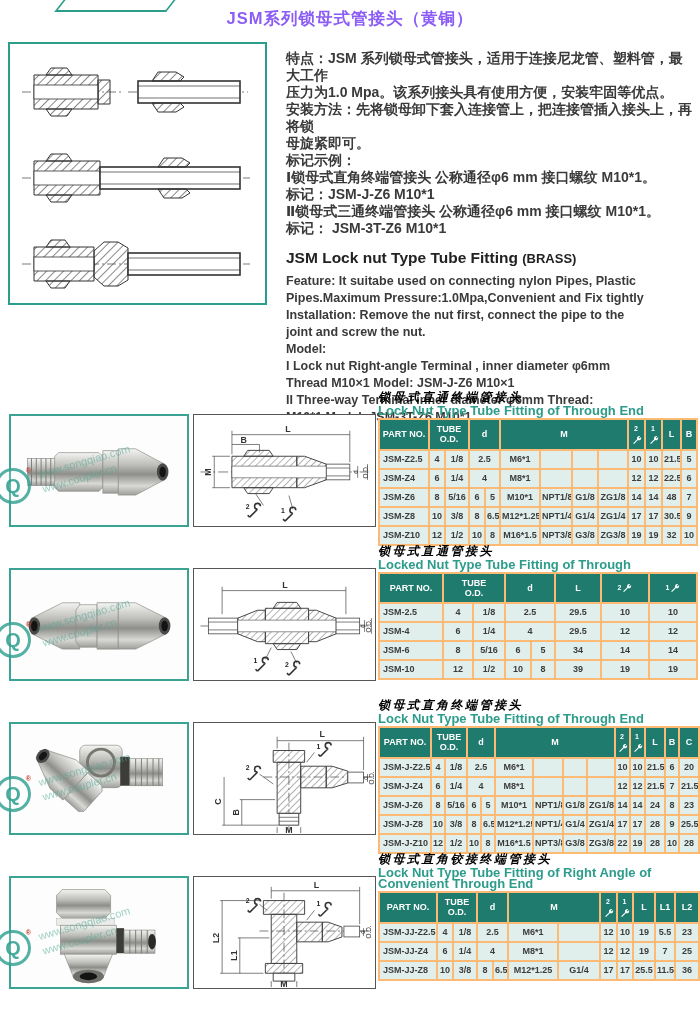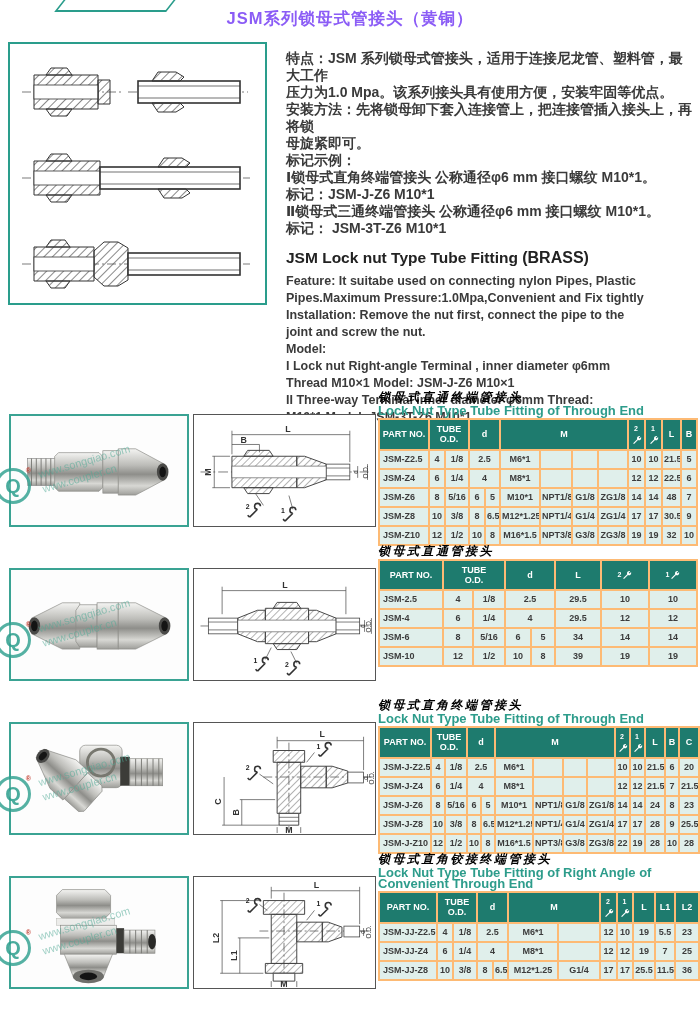--- a/index.html
+++ b/index.html
@@ -22,21 +22,21 @@
     position:absolute; left:8px; top:42px; width:259px; height:263px;
     border:2px solid #2a9d8c; background:#fff;
   }
   .instruction-box svg { width:100%; height:100%; }
   .intro-col { position:absolute; left:286px; top:50px; width:410px; }
   .cn-text {
     font-size:14px; line-height:17px; font-weight:bold; color:#3a3a3a;
     white-space:pre-line;
   }
   .en-title { margin-top:12px; font-size:15.5px; font-weight:bold; color:#222; }
-  .en-title .brass { font-size:16px; }
+  .en-title .brass { font-size:13px; }
   .en-text {
     margin-top:6px; font-size:12.5px; line-height:17px; font-weight:bold;
     color:#3a3a3a; white-space:pre-line;
   }
   
   .product-row { position:absolute; left:0; width:700px; height:152px; }
   .row-1 { top:390px; } .row-2 { top:544px; } .row-3 { top:698px; } .row-4 { top:852px; }
   .photo-box {
     position:absolute; left:9px; top:24px; width:180px; height:113px;
     border:2px solid #3aa393; background:#fdfdfd; overflow:visible;
@@ -404,20 +404,21 @@
         <line x1="72" y1="92" x2="78" y2="80" class="dln"></line>
         <text class="wnum" x="60" y="96">1</text>
         <path d="M64 104 l8 -8 m-8 8 l-2 -2 m10 -6 a3 3 0 1 1 3 -3" stroke="#333" stroke-width="1.6" fill="none"></path>
         <line x1="104" y1="96" x2="98" y2="84" class="dln"></line>
         <text class="wnum" x="92" y="100">2</text>
         <path d="M96 108 l8 -8 m-8 8 l-2 -2 m10 -6 a3 3 0 1 1 3 -3" stroke="#333" stroke-width="1.6" fill="none"></path>
       </svg>
     </div>
     <div class="spec-block">
       <div class="tbl-title-cn">锁母式直通管接头</div>
+      <div class="tbl-title-en">Locked Nut Type Tube Fitting of Through</div>
       <table class="spec">
           <colgroup>
             <col style="width: 62px;">
             <col style="width: 28px;">
             <col style="width: 30px;">
             <col style="width: 24px;">
             <col style="width: 22px;">
             <col style="width: 44px;">
             <col style="width: 46px;">
             <col style="width: 46px;">

